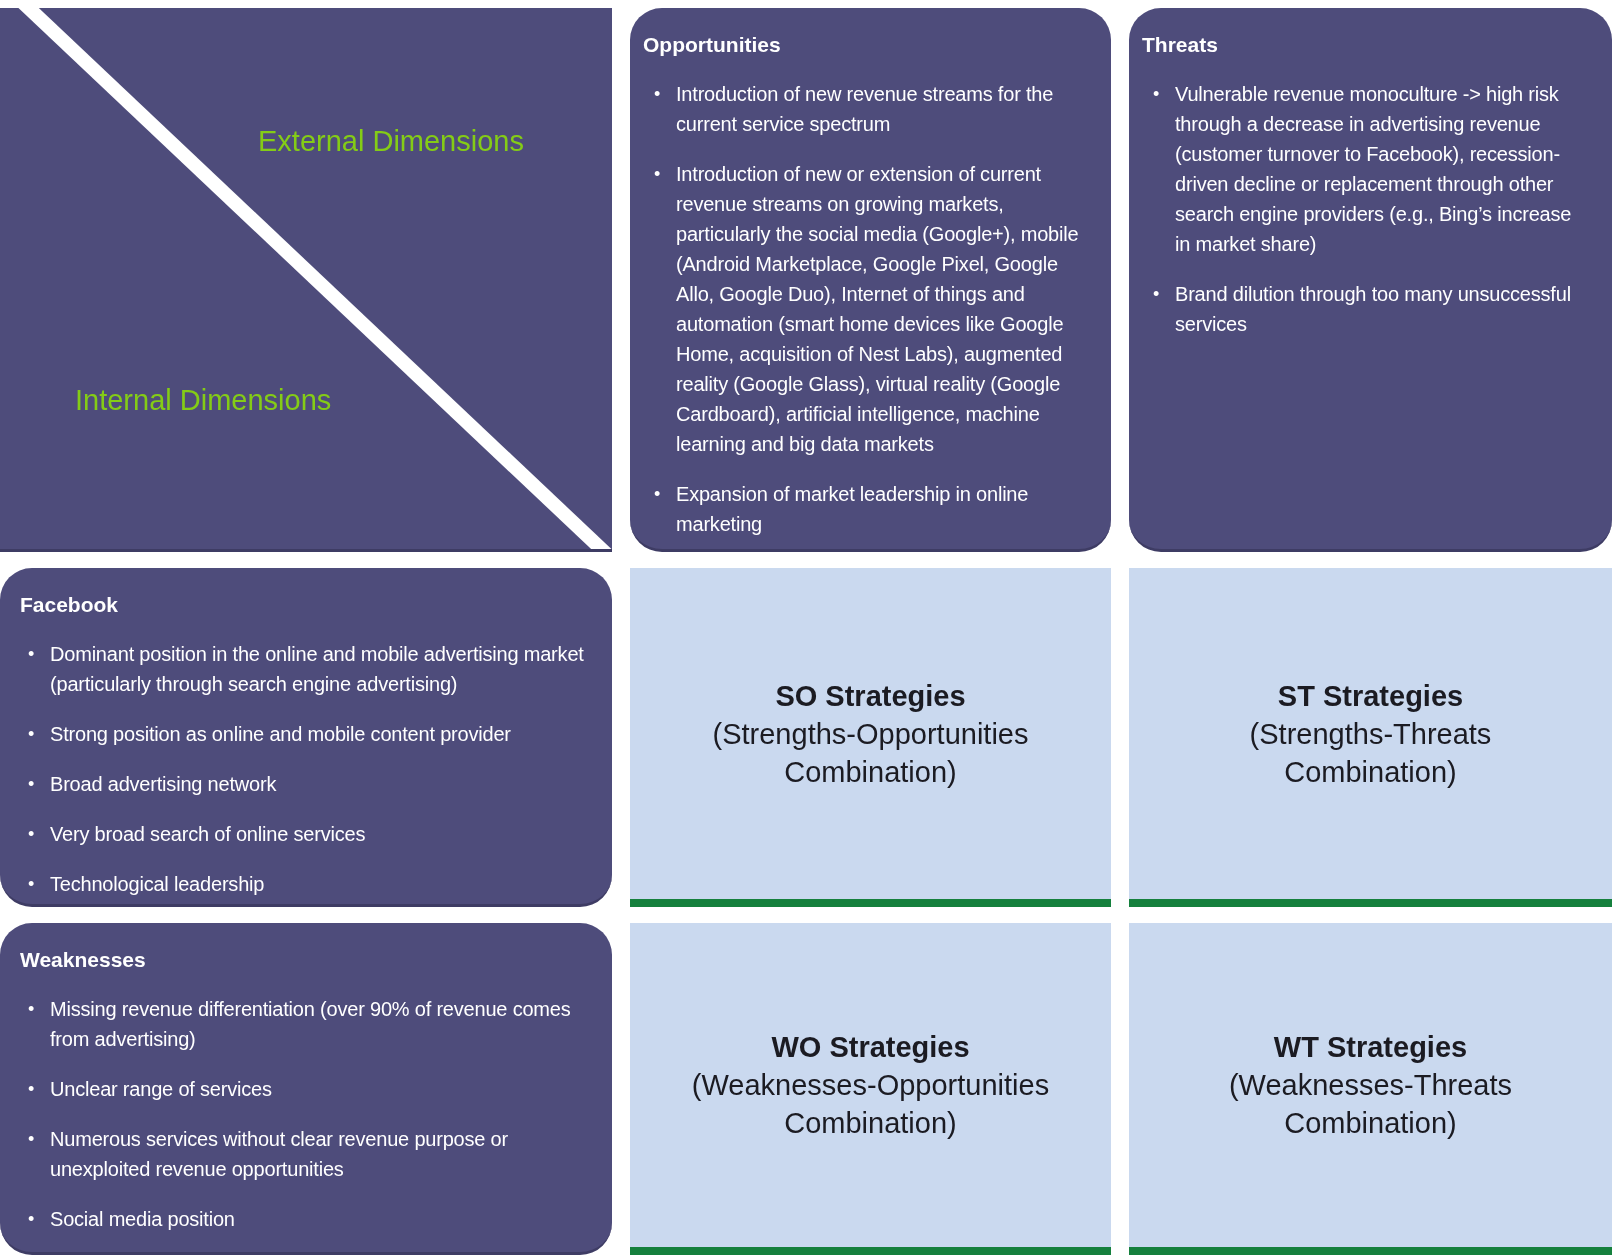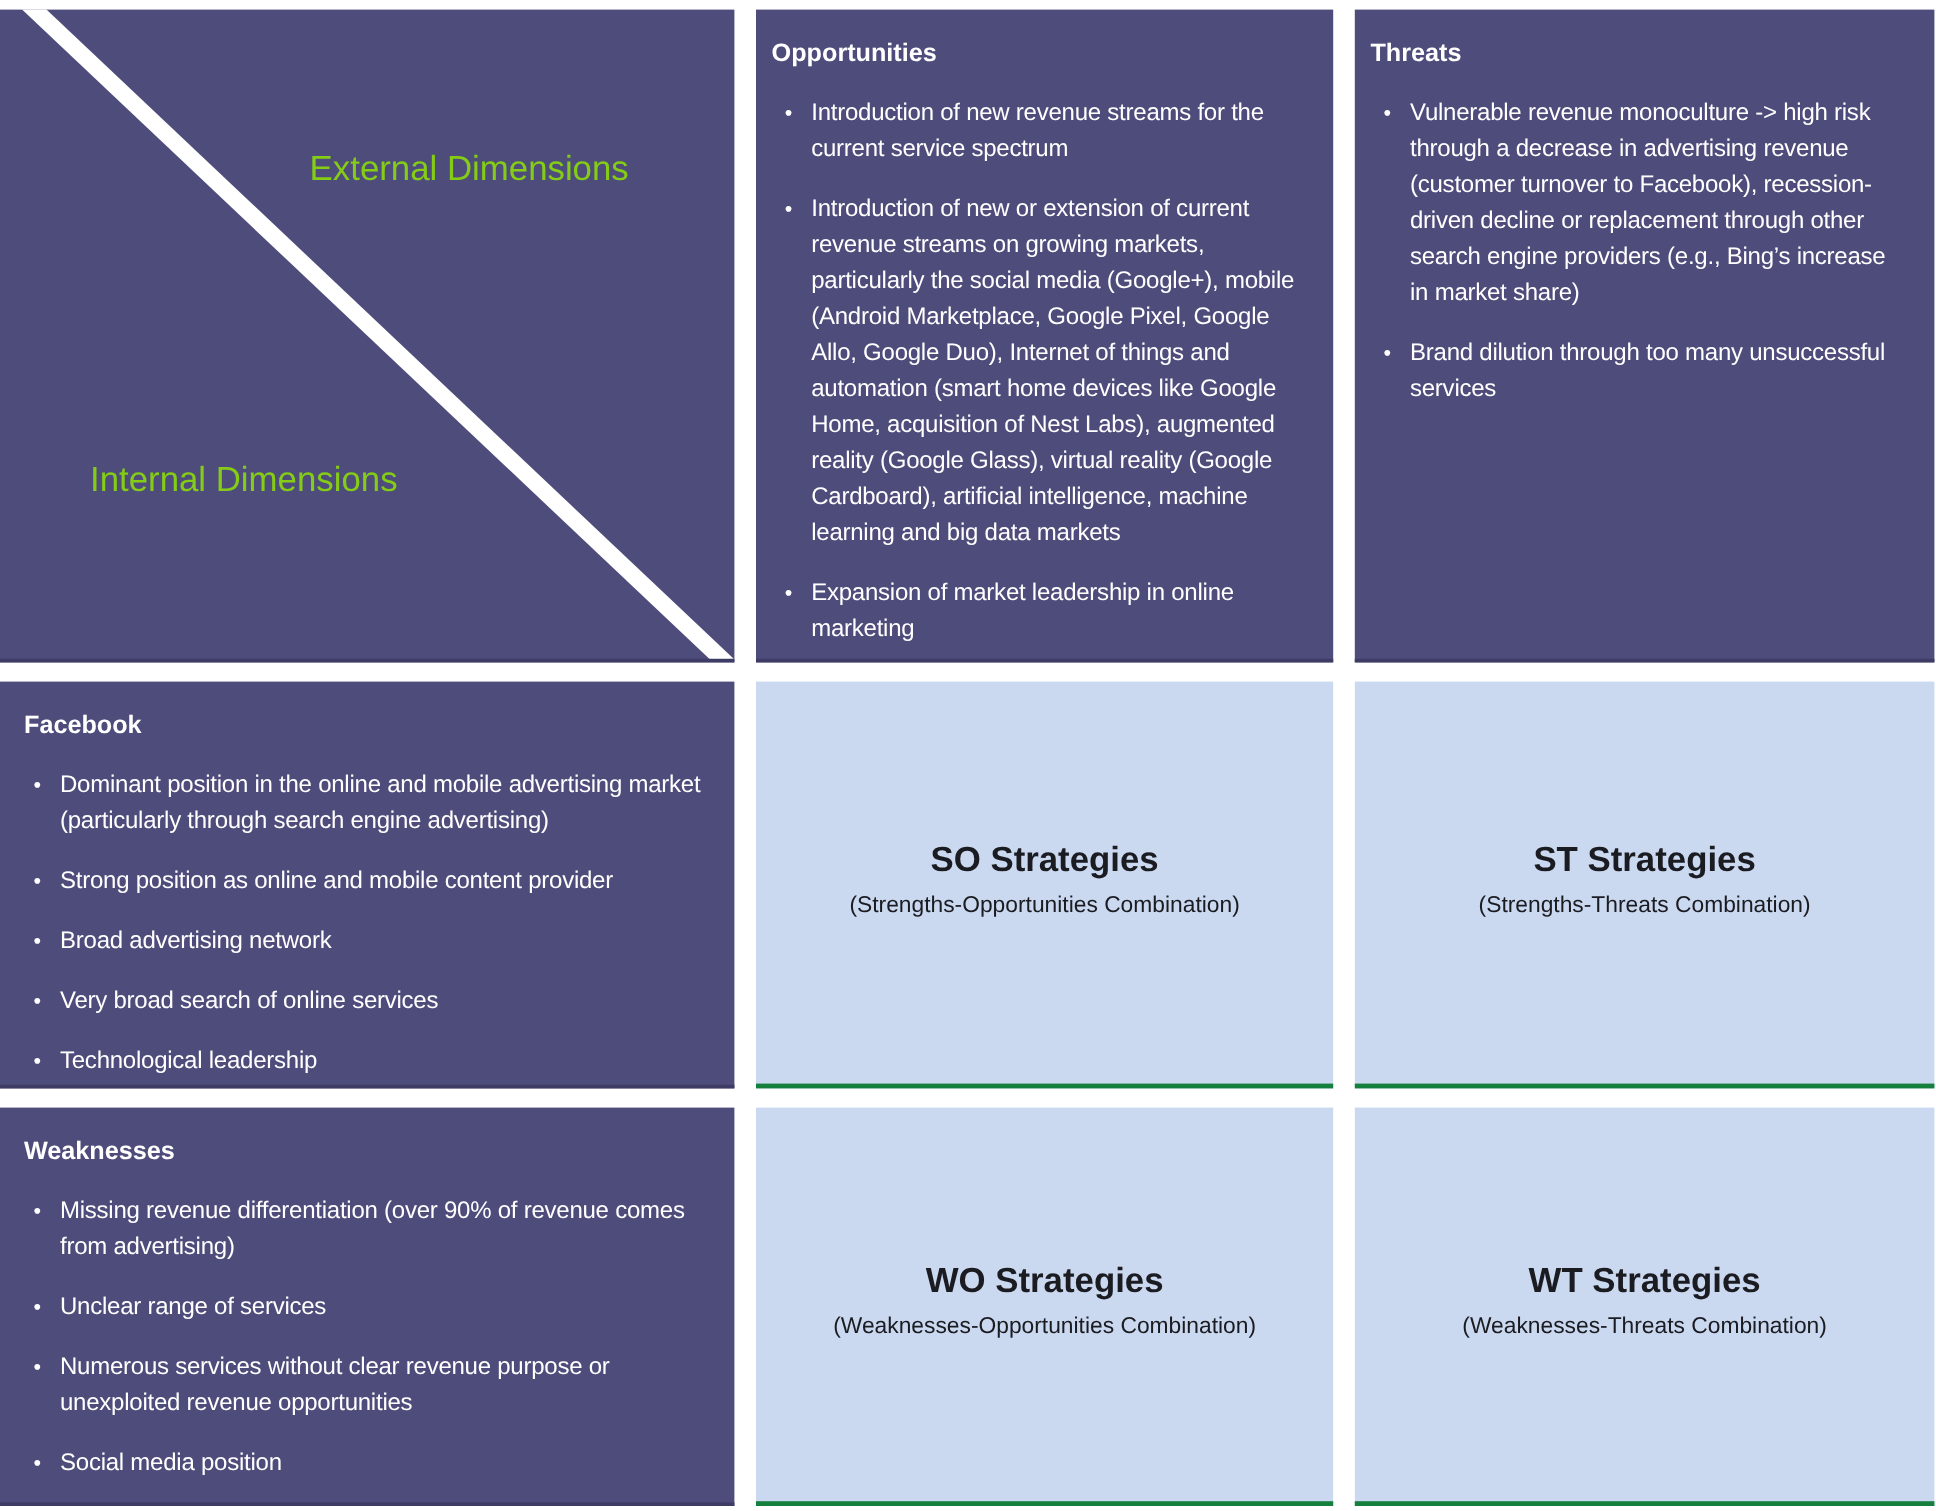--- a/index.html
+++ b/index.html
@@ -27,42 +27,42 @@
     position: relative;
     box-sizing: border-box;
   }
   .purple {
     background: #4E4C7B;
     color: #ffffff;
     border-bottom: 3px solid #3E3C64;
   }
   .blue {
     background: #CAD9EF;
-    border-bottom: 4px solid #15803d;
+    border-bottom: 8px solid #15803d;
   }
 
   
   .axis-cell svg {
     position: absolute;
     left: 0; top: 0;
     width: 100%; height: 100%;
     display: block;
   }
   .axis-label {
     position: absolute;
     font-size: 29px;
     line-height: 34px;
     color: #84cc16;
     white-space: nowrap;
   }
   .axis-label.external { left: 258px; top: 116px; }
   .axis-label.internal { left: 75px;  top: 375px; }
 
   
-  .quad { padding: 24px 22px 0 13px; }
+  .quad { padding: 24px 22px 0 13px; border-radius: 32px; }
   .quad.wide { padding-left: 20px; }
   .quad-title {
     font-weight: bold;
     font-size: 21px;
     line-height: 26px;
     margin-bottom: 21px;
   }
   .quad ul {
     list-style: none;
     margin: 0;
@@ -95,21 +95,21 @@
     text-align: center;
     color: #1B1B22;
   }
   .strategy-inner { max-width: 412px; }
   .strategy-title {
     font-weight: bold;
     font-size: 29px;
     line-height: 38px;
   }
   .strategy-sub {
-    font-size: 19px;
+    font-size: 29px;
     line-height: 38px;
   }
 </style>
 </head>
 <body>
 
 <div class="grid">
 
   <div class="cell purple axis-cell">
     <svg viewBox="0 0 612 544" preserveAspectRatio="none">

